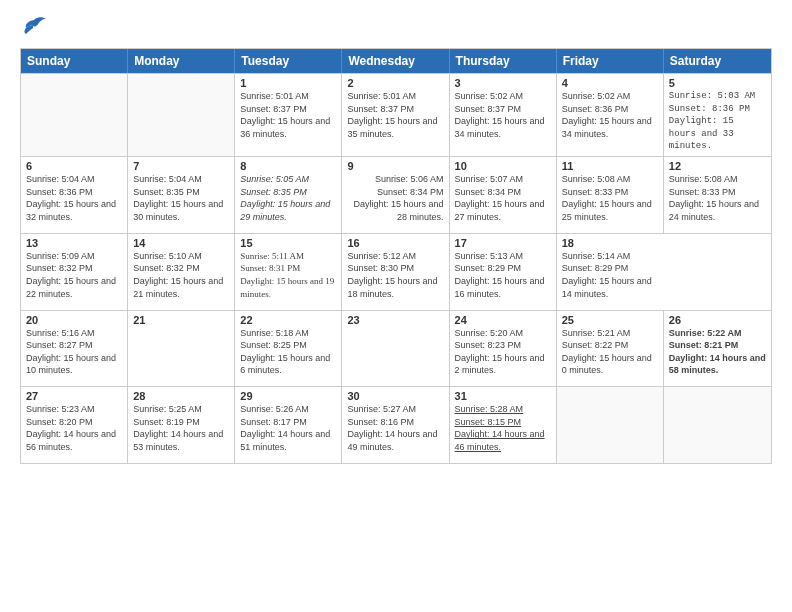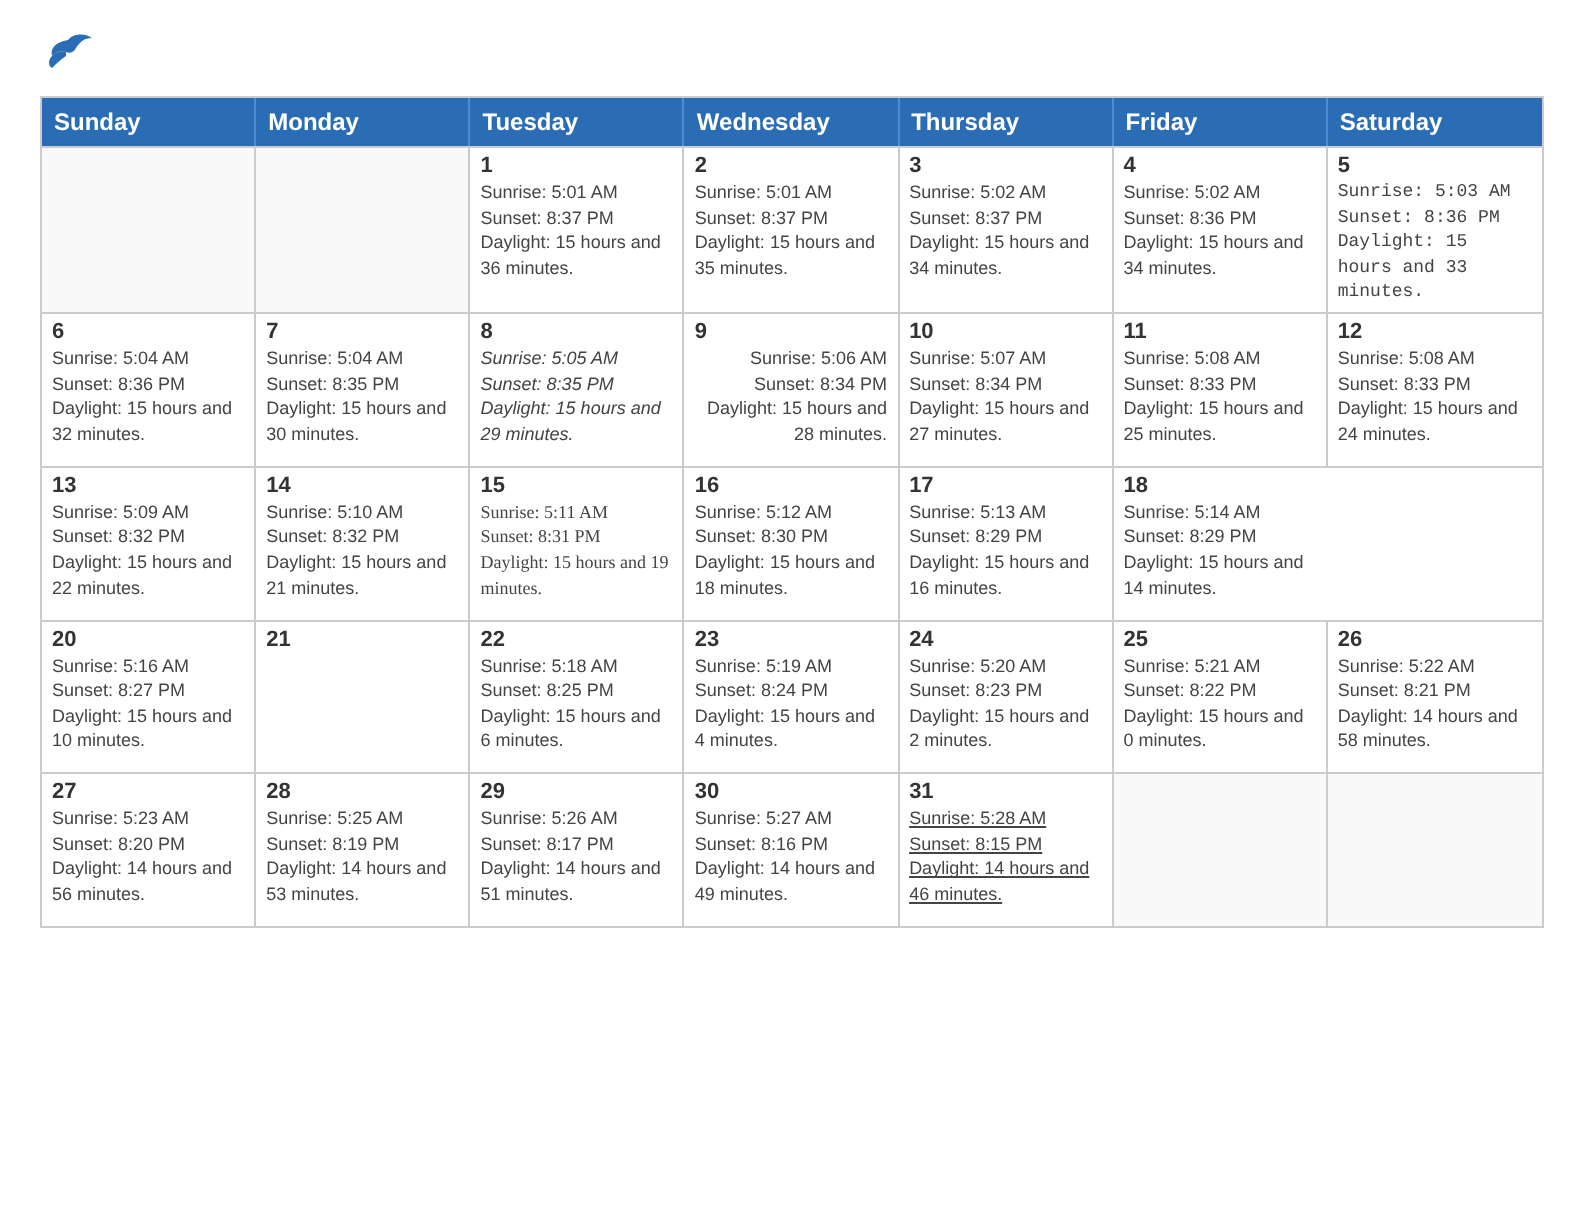--- a/index.html
+++ b/index.html
@@ -264,39 +264,36 @@
             <span class="day-number">21</span>
           </div>
           <div class="cal-cell">
             <span class="day-number">22</span>
             <div class="day-info" style="white-space: pre-line;">Sunrise: 5:18 AM
 Sunset: 8:25 PM
 Daylight: 15 hours and 6 minutes.</div>
           </div>
           <div class="cal-cell">
             <span class="day-number">23</span>
-            <div class="day-info" style="white-space: pre-line;">Sunrise: 5:19 AM
-Sunset: 8:24 PM
-Daylight: 15 hours and 4 minutes.</div>
           </div>
           <div class="cal-cell">
             <span class="day-number">24</span>
             <div class="day-info" style="white-space: pre-line;">Sunrise: 5:20 AM
 Sunset: 8:23 PM
 Daylight: 15 hours and 2 minutes.</div>
           </div>
           <div class="cal-cell">
             <span class="day-number">25</span>
             <div class="day-info" style="white-space: pre-line;">Sunrise: 5:21 AM
 Sunset: 8:22 PM
 Daylight: 15 hours and 0 minutes.</div>
           </div>
           <div class="cal-cell">
             <span class="day-number">26</span>
-            <div class="day-info" style="white-space: pre-line;">Sunrise: 5:22 AM
+            <div class="day-info" style="white-space: pre-line; font-weight: bold;">Sunrise: 5:22 AM
 Sunset: 8:21 PM
 Daylight: 14 hours and 58 minutes.</div>
           </div>
         </div>
         <div class="cal-row">
           <div class="cal-cell">
             <span class="day-number">27</span>
             <div class="day-info" style="white-space: pre-line;">Sunrise: 5:23 AM
 Sunset: 8:20 PM
 Daylight: 14 hours and 56 minutes.</div>

